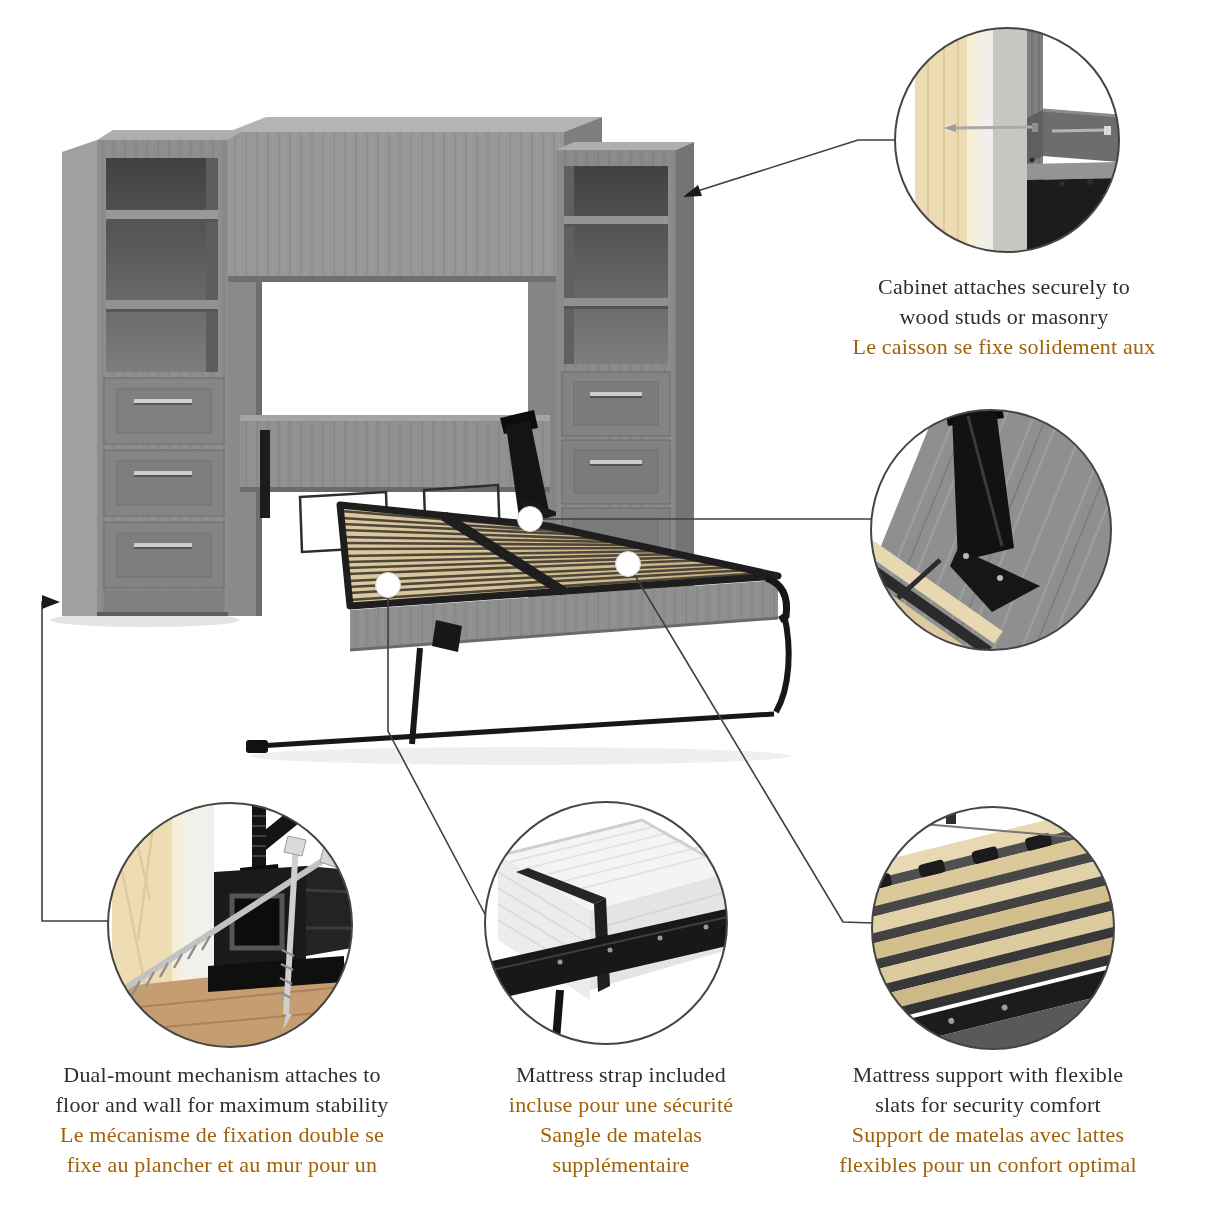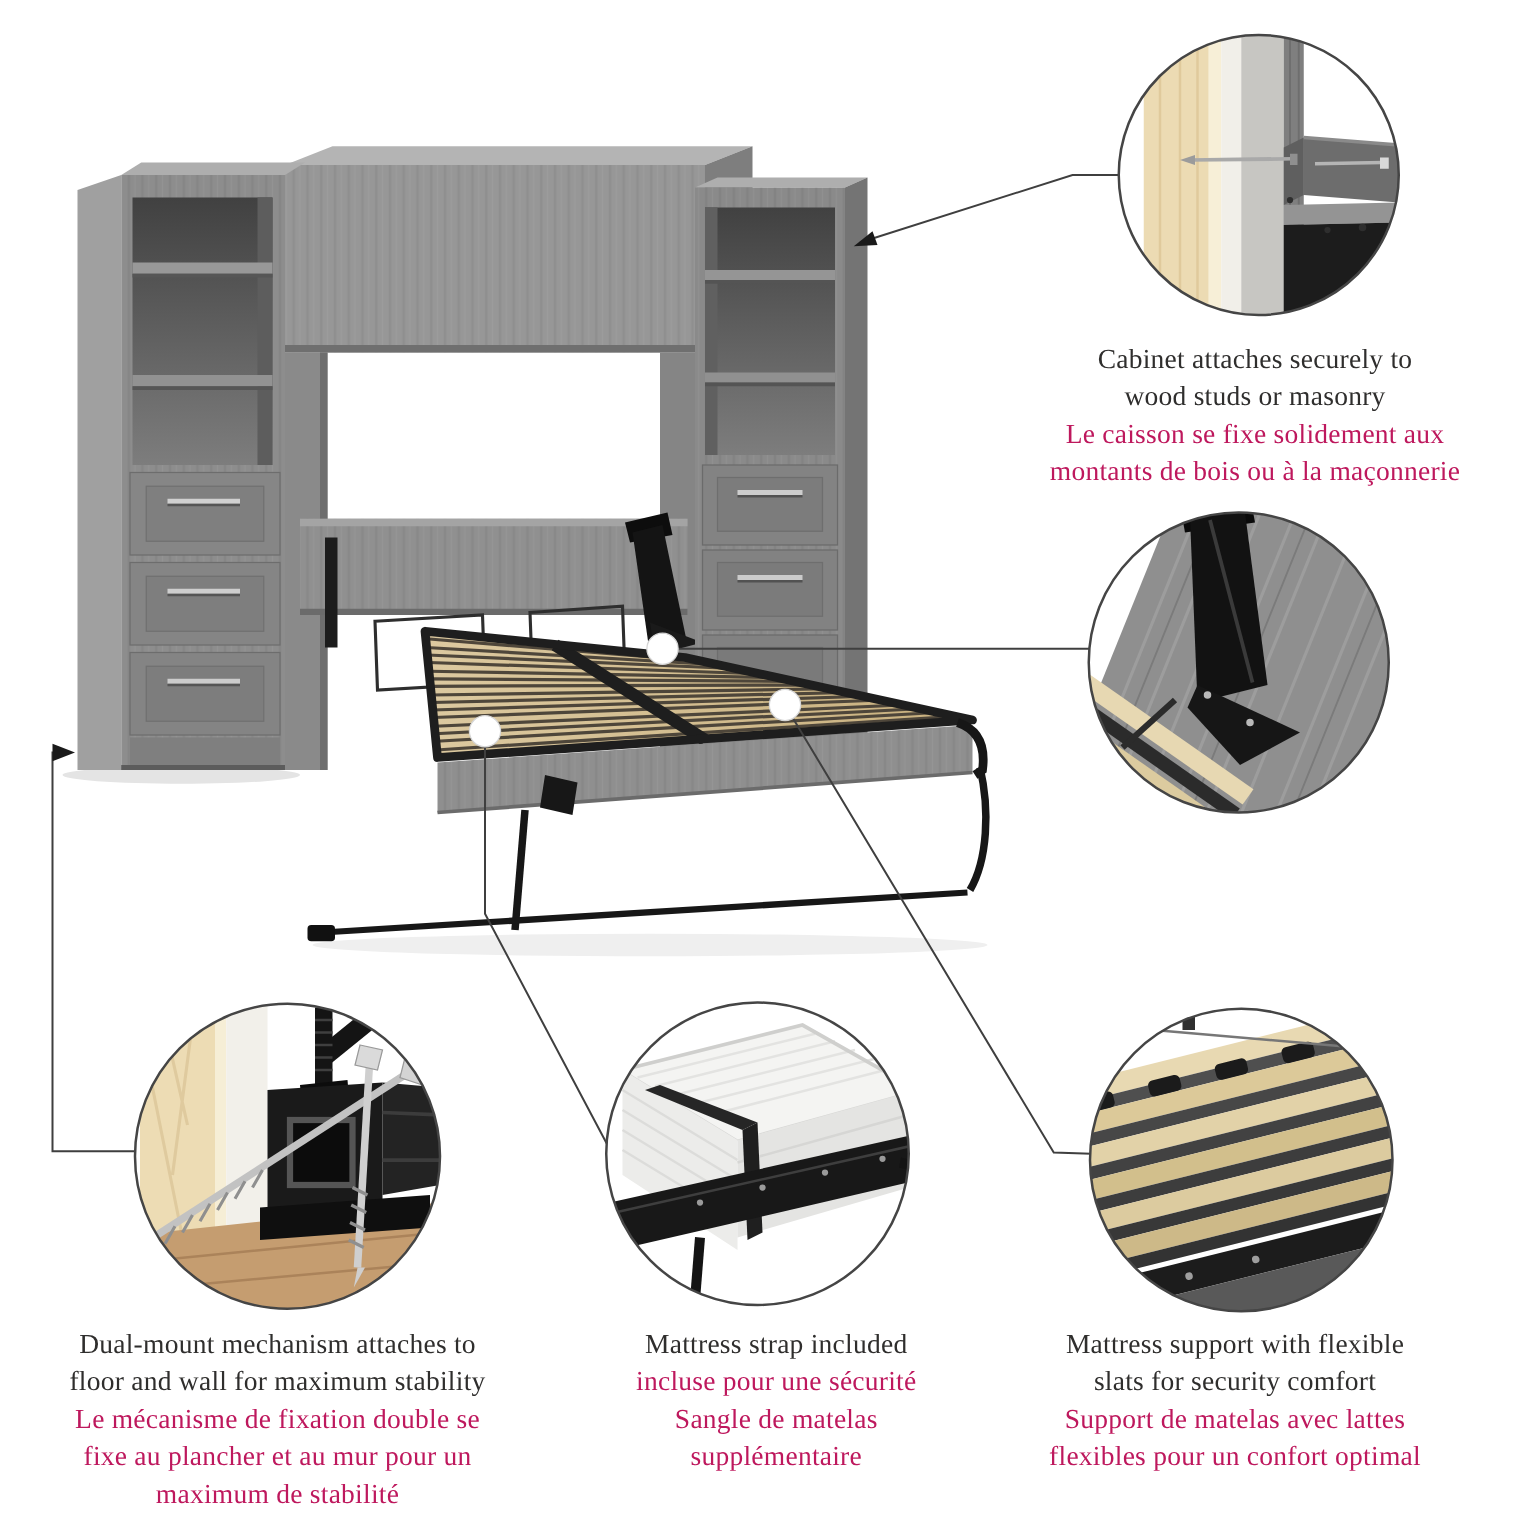--- a/index.html
+++ b/index.html
@@ -4,21 +4,21 @@
 <style>
   html,body{margin:0;padding:0;background:#ffffff;}
   #stage{
     position:relative;width:1214px;height:1214px;background:#ffffff;
     font-family:Liberation Serif, serif;overflow:hidden;
   }
   #art{position:absolute;left:0;top:0;}
   .callout-text{position:absolute;text-align:center;}
   .callout-text .ln{white-space:nowrap;font-size:22px;line-height:30px;letter-spacing:.2px;}
   .callout-text .en{color:#2f2e2d;}
-  .callout-text .fr{color:#be185d;}
+  .callout-text .fr{color:#a16207;}
 </style>
 </head>
 <body>
 
 <div id="stage">
 
 <svg id="art" width="1214" height="1214" viewBox="0 0 1214 1214">
   <defs>
     <linearGradient id="shelfIn" x1="0" y1="0" x2="0" y2="1">
       <stop offset="0" stop-color="#414141"></stop>
@@ -350,30 +350,28 @@
       <line x1="900" y1="822" x2="1085" y2="838" stroke="#777777" stroke-width="2"></line>
     </g>
     <circle cx="993" cy="928" r="121" fill="none" stroke="#454545" stroke-width="2"></circle>
   </g>
 </svg>
 
   <div class="callout-text" style="left:814px;top:272px;width:380px;">
     <div class="ln en">Cabinet attaches securely to</div>
     <div class="ln en">wood studs or masonry</div>
     <div class="ln fr">Le caisson se fixe solidement aux</div>
-    <div class="ln fr">montants de bois ou à la maçonnerie</div>
   </div>
 
 
   <div class="callout-text" style="left:27px;top:1060px;width:390px;">
     <div class="ln en">Dual-mount mechanism attaches to</div>
     <div class="ln en">floor and wall for maximum stability</div>
     <div class="ln fr">Le mécanisme de fixation double se</div>
     <div class="ln fr">fixe au plancher et au mur pour un</div>
-    <div class="ln fr">maximum de stabilité</div>
   </div>
 
   <div class="callout-text" style="left:456px;top:1060px;width:330px;">
     <div class="ln en">Mattress strap included</div>
     <div class="ln fr">incluse pour une sécurité</div>
     <div class="ln fr">Sangle de matelas</div>
     <div class="ln fr">supplémentaire</div>
   </div>
 
   <div class="callout-text" style="left:793px;top:1060px;width:390px;">

